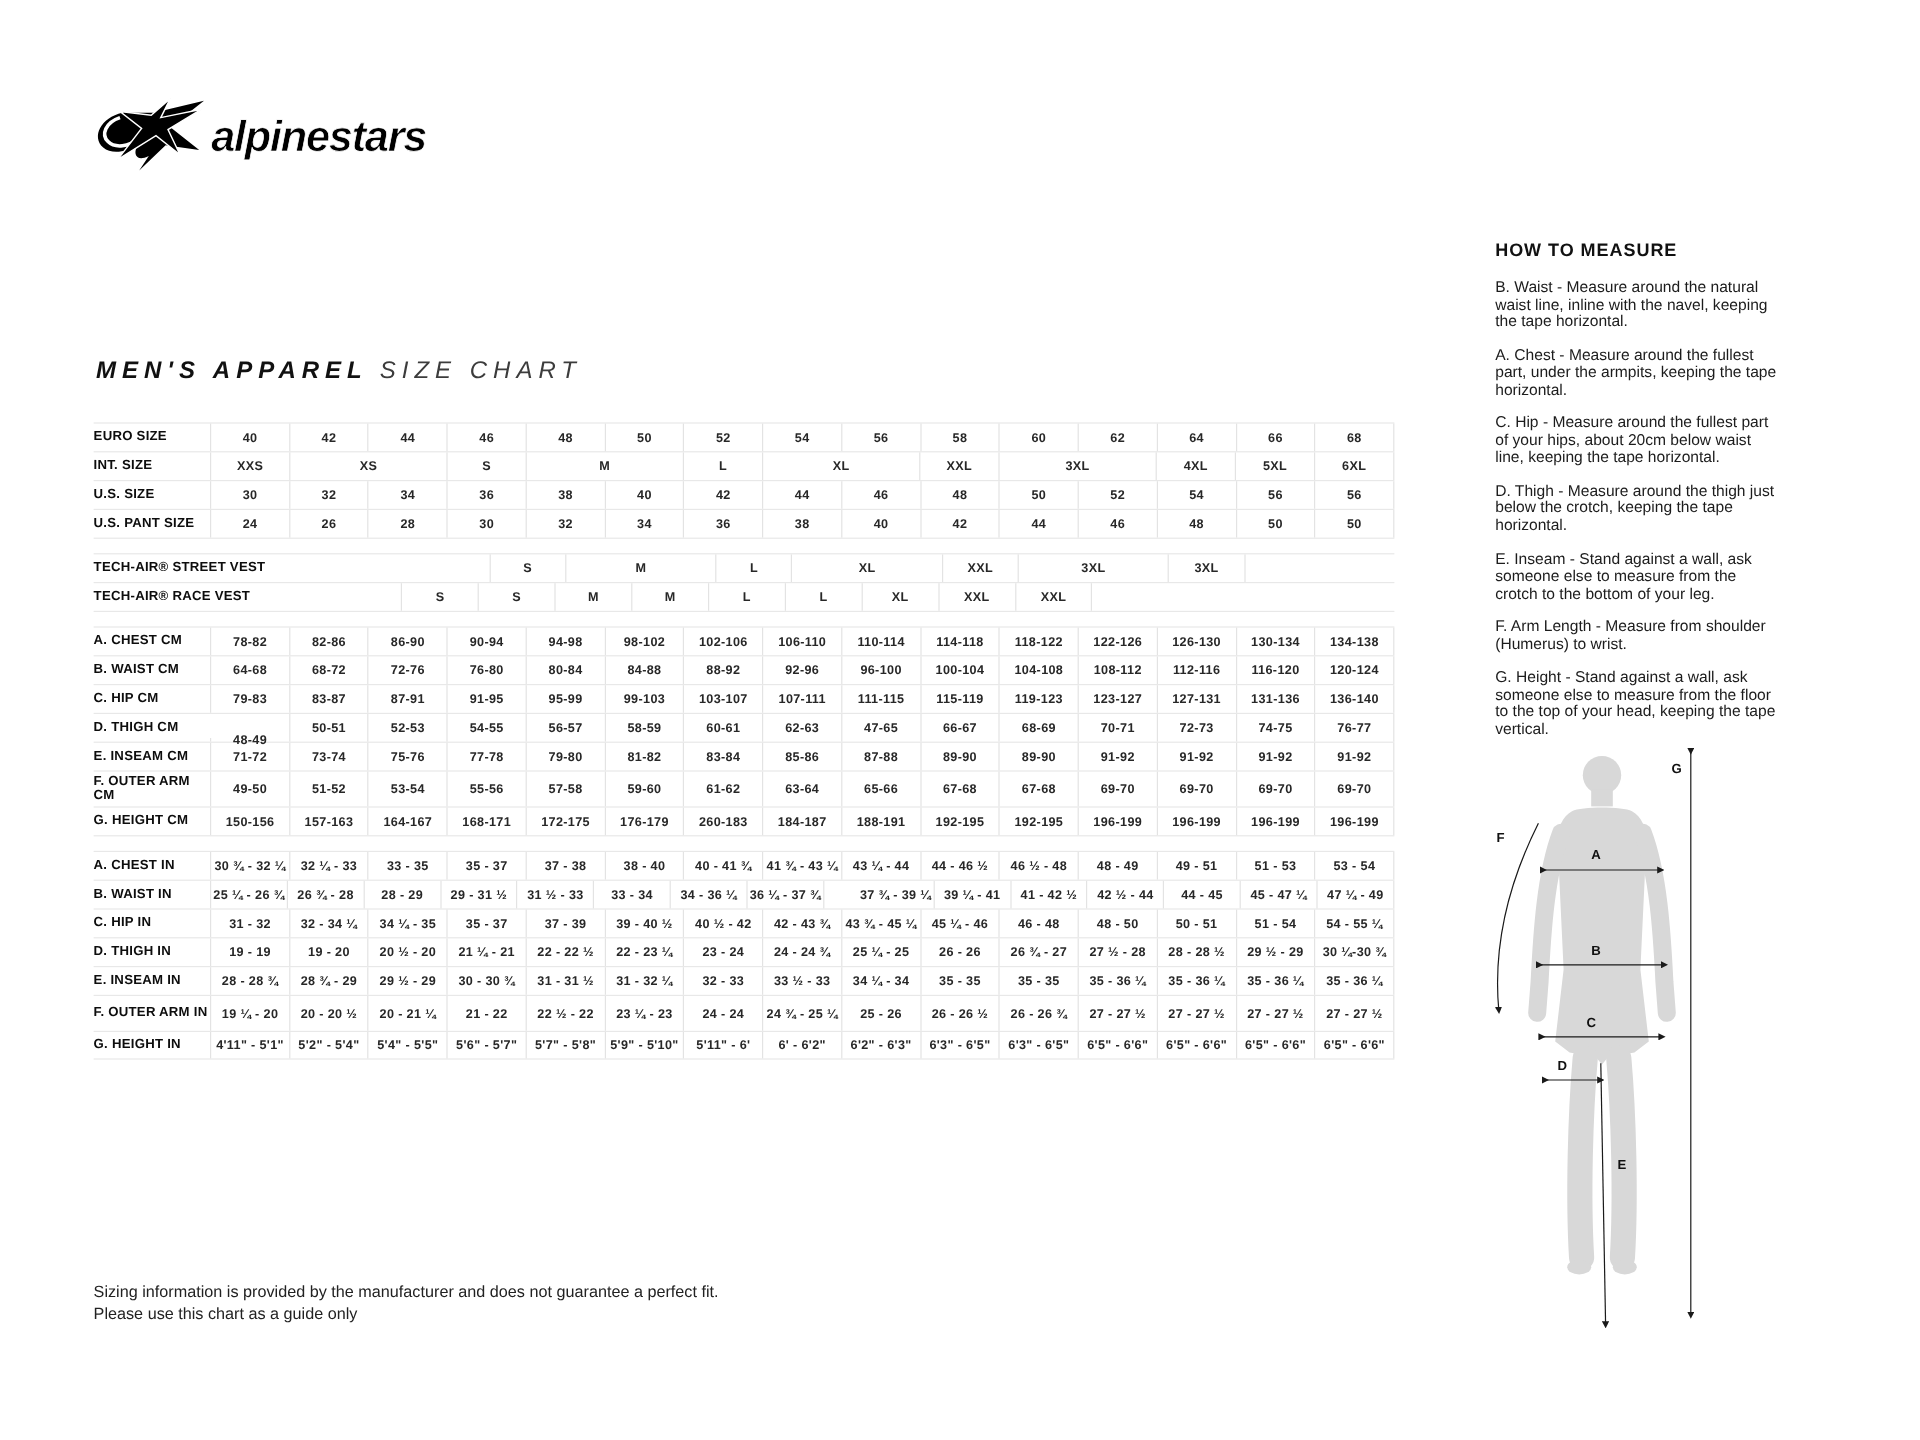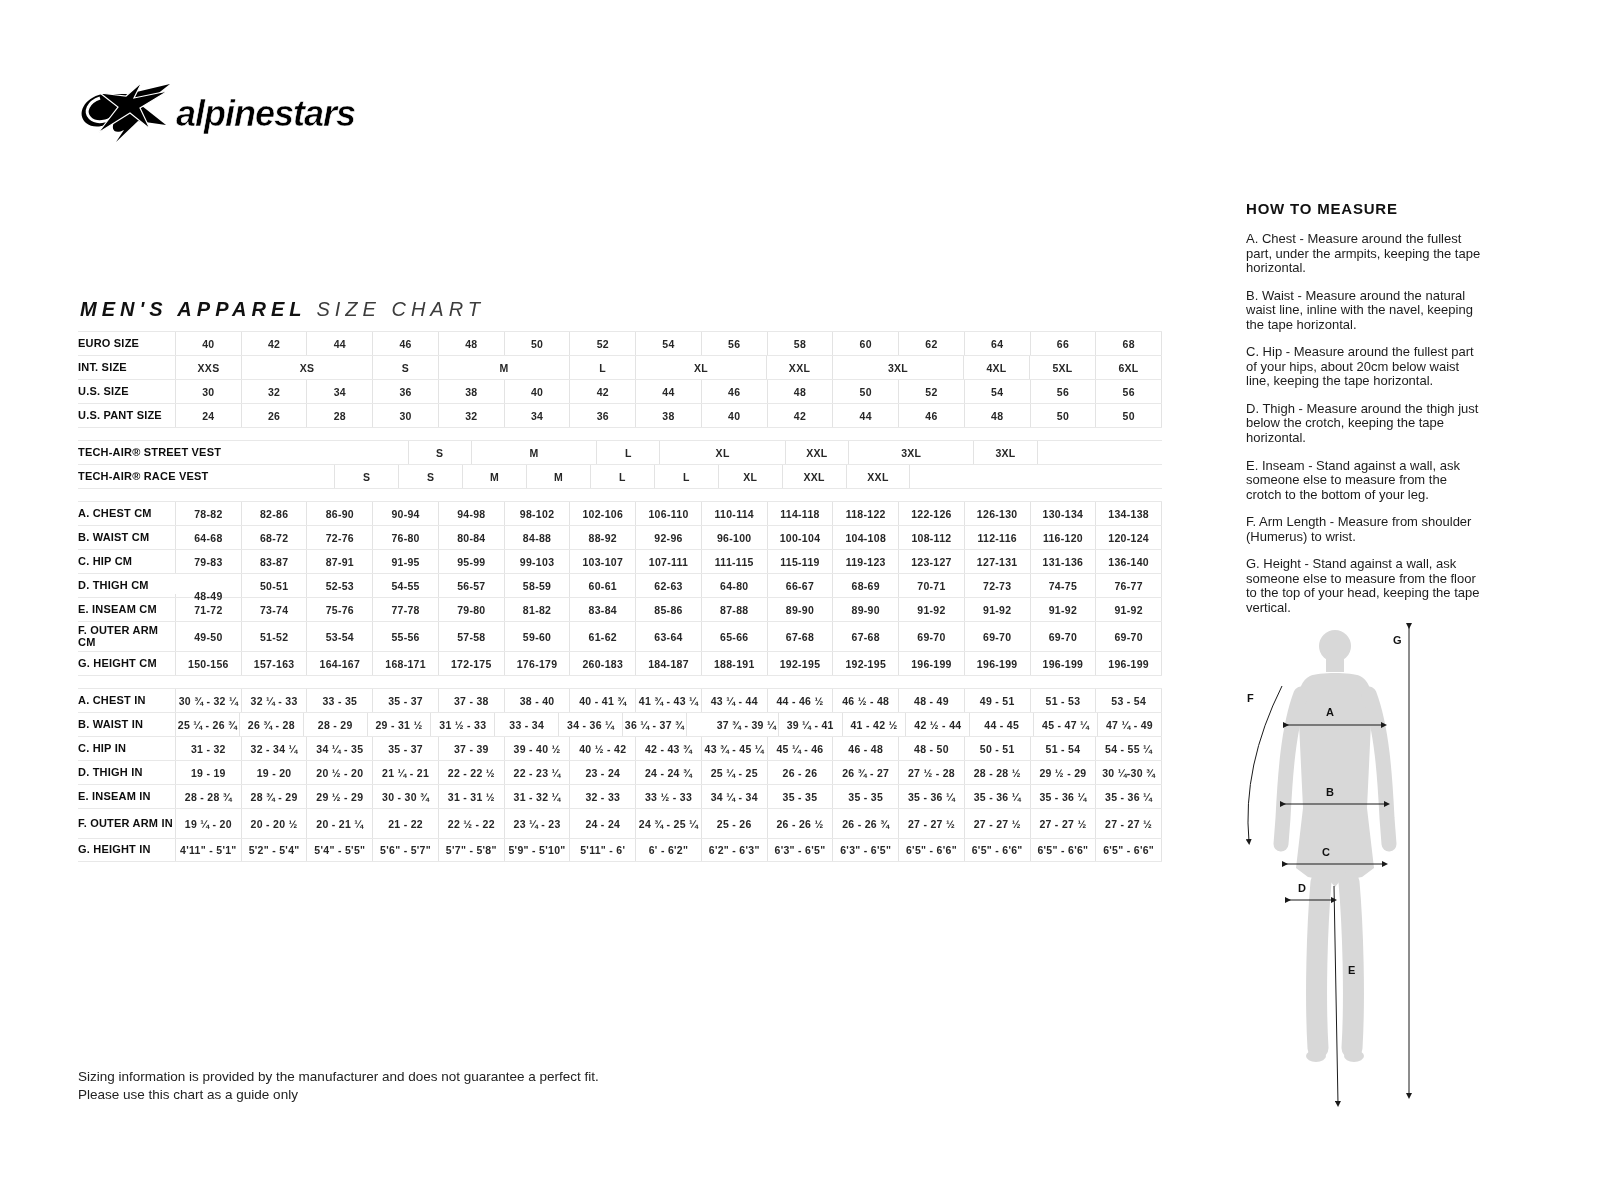--- a/index.html
+++ b/index.html
@@ -11,21 +11,21 @@
 
   
   #logo{position:absolute;left:76px;top:80px;width:280px;height:64px;}
 
   
   #title{position:absolute;left:80px;top:298px;font-style:italic;font-size:20px;letter-spacing:5px;white-space:nowrap;}
   #title .t1{font-weight:bold;color:#111;}
   #title .t2{font-weight:normal;color:#3c3c3c;margin-left:10px;}
 
   
-  #size-table{position:absolute;left:78px;top:331px;width:1084px;}
+  #size-table{position:absolute;left:78px;top:352px;width:1084px;}
   .srow{display:flex;align-items:stretch;height:24px;border-top:1px solid #e8e8e8;}
   .srow.tall{height:30px;}
   .srow:last-child{border-bottom:1px solid #e8e8e8;}
   .sgap{height:13px;border-top:1px solid #e8e8e8;}
   .rlabel{flex:0 0 97px;display:flex;align-items:center;font-weight:bold;font-size:11px;line-height:1.08;letter-spacing:.2px;color:#0d0d0d;}
   .rlabel.nowrap{white-space:nowrap;overflow:visible;}
   .cell{display:flex;align-items:center;justify-content:center;border-left:1px solid #e3e3e3;
         font-size:10.5px;font-weight:bold;color:#272727;letter-spacing:.3px;text-align:center;white-space:nowrap;}
   .cell:not(.blank):last-child{border-right:1px solid #e3e3e3;}
   .cell.blank{border-left:none;}
@@ -212,21 +212,21 @@
     <div class="srow">
       <div class="rlabel">D. THIGH CM</div>
       <div class="cell" style="flex: 1 1 0px; margin-top: 20px;">48-49</div>
       <div class="cell" style="flex: 1 1 0px;">50-51</div>
       <div class="cell" style="flex: 1 1 0px;">52-53</div>
       <div class="cell" style="flex: 1 1 0px;">54-55</div>
       <div class="cell" style="flex: 1 1 0px;">56-57</div>
       <div class="cell" style="flex: 1 1 0px;">58-59</div>
       <div class="cell" style="flex: 1 1 0px;">60-61</div>
       <div class="cell" style="flex: 1 1 0px;">62-63</div>
-      <div class="cell" style="flex: 1 1 0px;">64-80</div>
+      <div class="cell" style="flex: 1 1 0px;">47-65</div>
       <div class="cell" style="flex: 1 1 0px;">66-67</div>
       <div class="cell" style="flex: 1 1 0px;">68-69</div>
       <div class="cell" style="flex: 1 1 0px;">70-71</div>
       <div class="cell" style="flex: 1 1 0px;">72-73</div>
       <div class="cell" style="flex: 1 1 0px;">74-75</div>
       <div class="cell" style="flex: 1 1 0px;">76-77</div>
     </div>
     <div class="srow">
       <div class="rlabel">E. INSEAM CM</div>
       <div class="cell" style="flex: 1 1 0px;">71-72</div>
@@ -406,22 +406,22 @@
       <div class="cell" style="flex: 1 1 0px;">6'5" - 6'6"</div>
       <div class="cell" style="flex: 1 1 0px;">6'5" - 6'6"</div>
       <div class="cell" style="flex: 1 1 0px;">6'5" - 6'6"</div>
       <div class="cell" style="flex: 1 1 0px;">6'5" - 6'6"</div>
     </div>
   </div>
 
 <div id="measure">
   <h2>HOW TO MEASURE</h2>
   <div id="measure-list">
+      <p>B. Waist - Measure around the natural waist line, inline with the navel, keeping the tape horizontal.</p>
       <p>A. Chest - Measure around the fullest part, under the armpits, keeping the tape horizontal.</p>
-      <p>B. Waist - Measure around the natural waist line, inline with the navel, keeping the tape horizontal.</p>
       <p>C. Hip - Measure around the fullest part of your hips, about 20cm below waist line, keeping the tape horizontal.</p>
       <p>D. Thigh - Measure around the thigh just below the crotch, keeping the tape horizontal.</p>
       <p>E. Inseam - Stand against a wall, ask someone else to measure from the crotch to the bottom of your leg.</p>
       <p>F. Arm Length - Measure from shoulder (Humerus) to wrist.</p>
       <p>G. Height - Stand against a wall, ask someone else to measure from the floor to the top of your head, keeping the tape vertical.</p>
     </div>
 </div>
 
 <svg id="figure" viewBox="0 0 184 494" aria-hidden="true">
   <defs>

